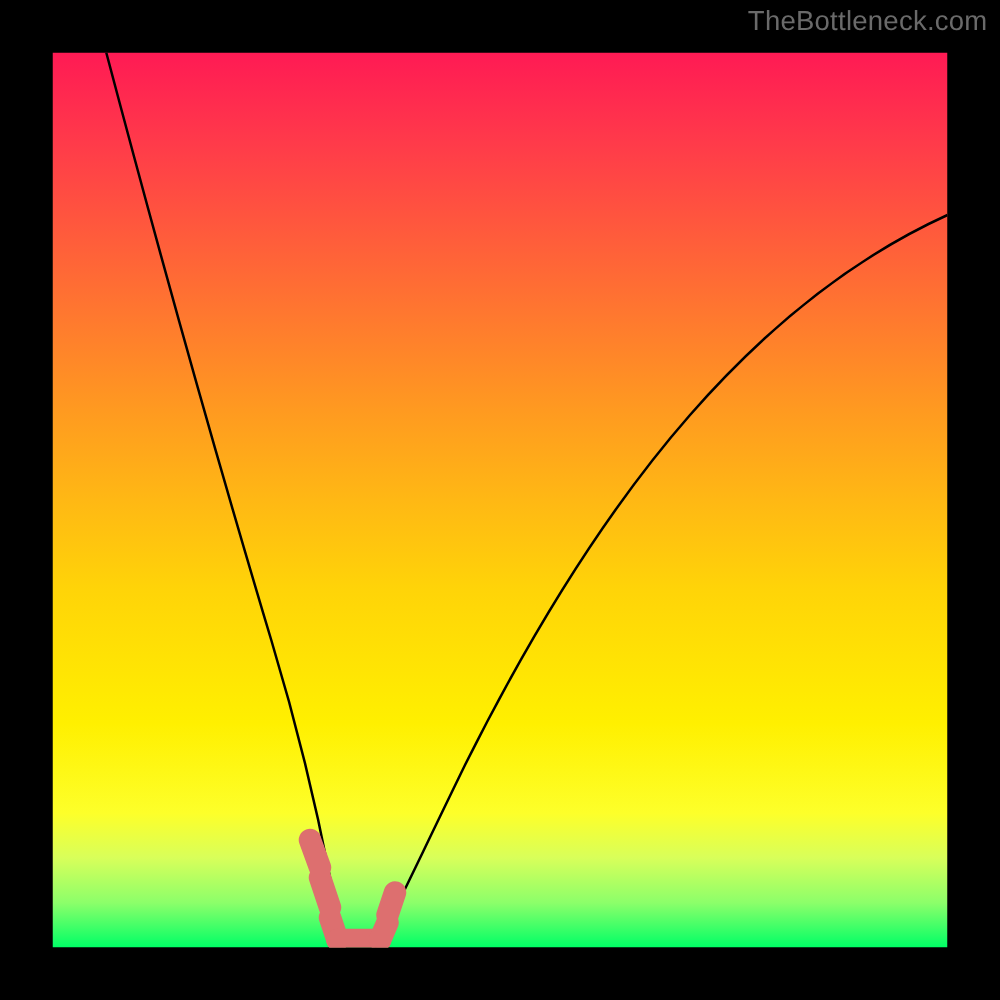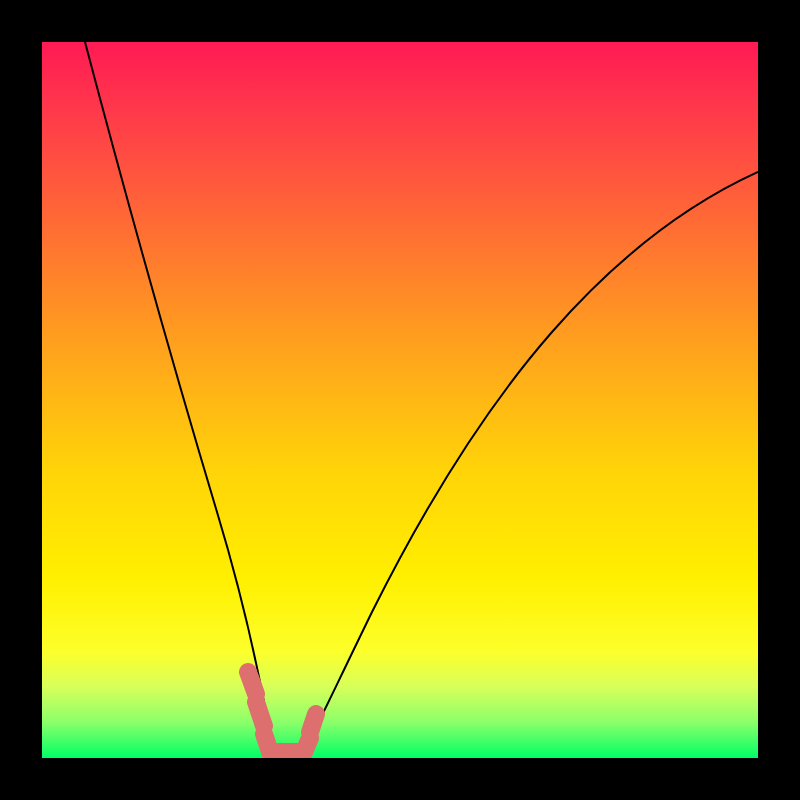--- a/index.html
+++ b/index.html
@@ -72,20 +72,21 @@
     stroke: #dd6f6f;
     stroke-width: 18;
     stroke-linecap: round;
     stroke-linejoin: round;
   }
 </style>
 </head>
 <body>
 
 <div class="frame">
+  <div class="watermark">TheBottleneck.com</div>
 
   <div class="plot">
     <div class="gradient"></div>
 
     <svg class="curves" viewBox="0 0 716 716">
 
       <path class="curve" d="M 43 0
                C 80 140, 130 320, 175 470
                C 198 546, 212 608, 222 660
                C 226 684, 229 702, 232 716"></path>

